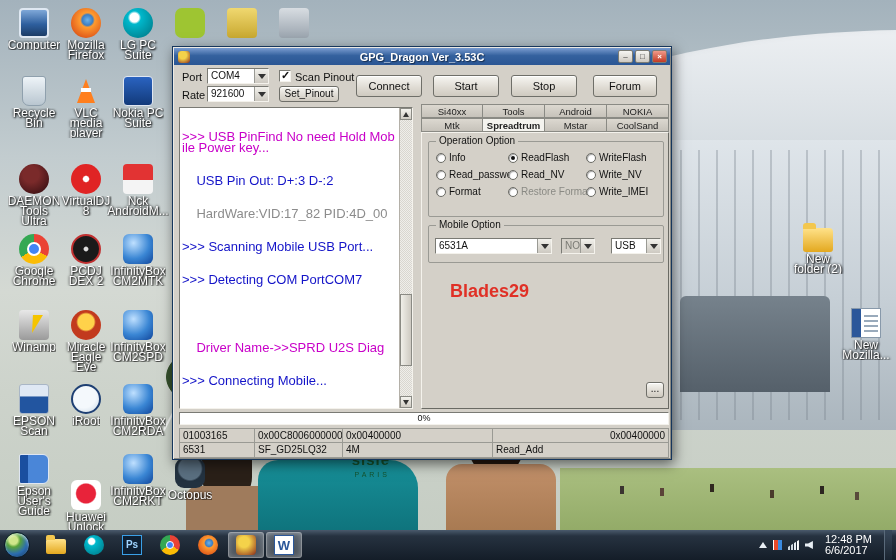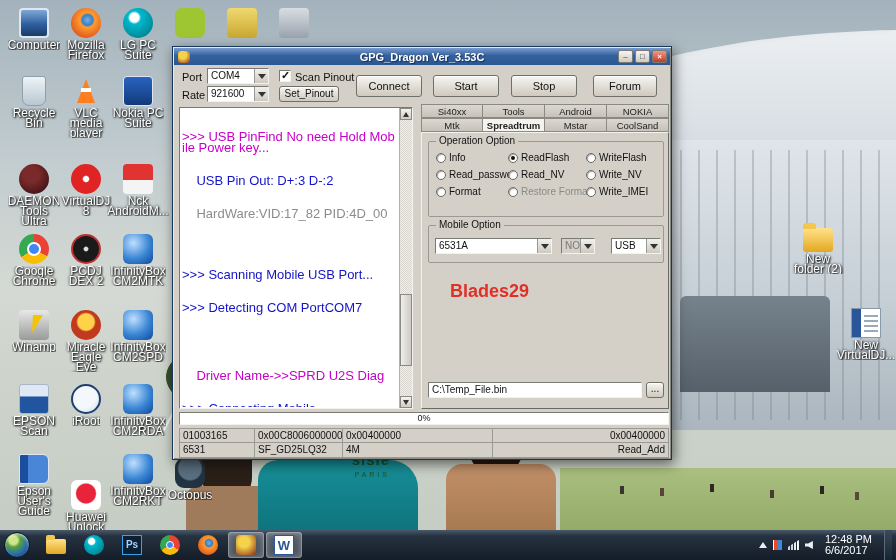--- a/index.html
+++ b/index.html
@@ -103,21 +103,21 @@
   .radio{width:10px;height:10px;border-radius:50%;background:#fff;border:1px solid #6a6a64;box-shadow:inset 1px 1px 1px rgba(0,0,0,.35);position:relative;flex:none}
   .radio.sel::after{content:"";position:absolute;left:2px;top:2px;width:4px;height:4px;border-radius:50%;background:#111}
   .radio-item.disabled{color:#8a8a84}
   .watermark{position:absolute;font-size:18px;font-weight:bold}
   .filefield{position:absolute;height:16px;background:#fff;border:1px solid;border-color:#7a7a74 #f4f2ec #f4f2ec #7a7a74;font-size:10px;line-height:14px;padding-left:3px}
   .progress{position:absolute;left:6px;top:365px;width:490px;height:13px;background:#fff;border:1px solid;border-color:#7a7a74 #f4f2ec #f4f2ec #7a7a74;text-align:center;font-size:9px;line-height:11px}
   .statusrow{position:absolute;left:6px;width:490px;height:15px;display:grid;grid-template-columns:75px 88px 150px auto}
   .scell{border:1px solid #9a9a94;border-right:none;font-size:10px;line-height:13px;padding:0 3px;overflow:hidden;white-space:nowrap}
   .scell:last-child{border-right:1px solid #9a9a94}
   .statusrow.r2 .scell{border-top:none}
-  .scell.ar{text-align:right}.scell.ac{text-align:right}
+  .scell.ar{text-align:right}.scell.ac{text-align:left}
 
   
   #taskbar{position:absolute;left:0;bottom:0;width:896px;height:30px;background:linear-gradient(180deg,#4a5a6c 0%,#263240 20%,#141d28 100%);z-index:10;display:flex;align-items:center}
   .orb{width:26px;height:26px;border-radius:50%;margin:0 8px 0 4px;background:radial-gradient(circle at 35% 30%,#cfe68a 0 18%,#58a33a 30%,#2b6cb0 60%,#123254 100%);border:1px solid #0a1a28;box-shadow:inset 0 2px 3px rgba(255,255,255,.6)}
   .task-ic{width:36px;height:26px;border-radius:3px;margin-right:2px;display:flex;align-items:center;justify-content:center;position:relative}
   .task-ic.active{background:rgba(255,255,255,.22);border:1px solid rgba(255,255,255,.35);box-shadow:inset 0 0 6px rgba(255,255,255,.3)}
   .tk{width:20px;height:20px;position:relative}
   .tk-folder{background:linear-gradient(180deg,#ffe28a,#e3a81f);border-radius:2px;margin-top:3px;height:15px}
   .tk-folder::before{content:"";position:absolute;left:0;top:-4px;width:9px;height:5px;background:#f3c74e;border-radius:2px 2px 0 0}
   .tk-lg{border-radius:50%;background:radial-gradient(circle at 38% 32%,#fff 0 16%,#00b8cc 24%,#00727f 100%)}
@@ -254,21 +254,21 @@
 <div class="dicon" style="left:164px;top:458px">
   <div class="ic i-octopus"></div>
   <div class="ic-label">Octopus</div>
 </div>
 <div class="dicon" style="left:792px;top:224px">
   <div class="ic i-folder"></div>
   <div class="ic-label">New folder (2)</div>
 </div>
 <div class="dicon" style="left:840px;top:308px">
   <div class="ic i-word"></div>
-  <div class="ic-label">New VirtualDJ...</div>
+  <div class="ic-label">New Mozilla...</div>
 </div>
 
 <div id="win">
   <div class="titlebar">
     <div class="title-icon"></div>
     <div class="title-text">GPG_Dragon  Ver_3.53C</div>
     <div class="tb-btns">
       <div class="tbtn">–</div>
       <div class="tbtn">□</div>
       <div class="tbtn close">×</div>
@@ -301,21 +301,21 @@
     <div class="tab active">Spreadtrum</div>
     <div class="tab">Mstar</div>
     <div class="tab">CoolSand</div>
   </div>
 
   <div class="log">
     <div class="log-lines">
       <div class="log-line" style="color: rgb(200, 0, 200);">&gt;&gt;&gt; USB PinFind No need Hold Mobile Power key...</div>
       <div class="log-line" style="color: rgb(20, 20, 200);">    USB Pin Out: D+:3 D-:2</div>
       <div class="log-line" style="color: rgb(140, 140, 140);">    HardWare:VID:17_82 PID:4D_00</div>
-      <div class="log-line" style="color: rgb(20, 20, 200); margin-top: 28px;">&gt;&gt;&gt; Scanning Mobile USB Port...</div>
+      <div class="log-line" style="color: rgb(20, 20, 200);">&gt;&gt;&gt; Scanning Mobile USB Port...</div>
       <div class="log-line" style="color: rgb(20, 20, 200);">&gt;&gt;&gt; Detecting COM PortCOM7</div>
       <div class="log-line" style="color: rgb(200, 0, 200); margin-top: 35px;">    Driver Name-&gt;&gt;SPRD U2S Diag</div>
       <div class="log-line" style="color: rgb(20, 20, 200);">&gt;&gt;&gt; Connecting Mobile...</div>
       
       
       
       
       
       
       
@@ -386,21 +386,20 @@
       <div class="combo disabled" style="left:132px;top:12px;width:34px">
         <span>NOR</span><span class="arrow"></span>
       </div>
       <div class="combo" style="left:182px;top:12px;width:50px">
         <span>USB</span><span class="arrow"></span>
       </div>
     </div>
 
     <div class="watermark" style="left: 28px; top: 148px; color: rgb(224, 48, 38);">Blades29</div>
 
-    <div class="filefield" style="left:6px;top:249px;width:214px">C:\Temp_File.bin</div>
     <div class="btn btn-sm" style="left:224px;top:249px;width:18px;height:16px;line-height:12px">...</div>
   </div>
 
   <div class="progress">0%</div>
 
   <div class="statusrow r1" style="top:381px">
     <div class="scell">01003165</div>
     <div class="scell">0x00C8006000000000</div>
     <div class="scell">0x00400000</div>
     <div class="scell ar">0x00400000</div>

